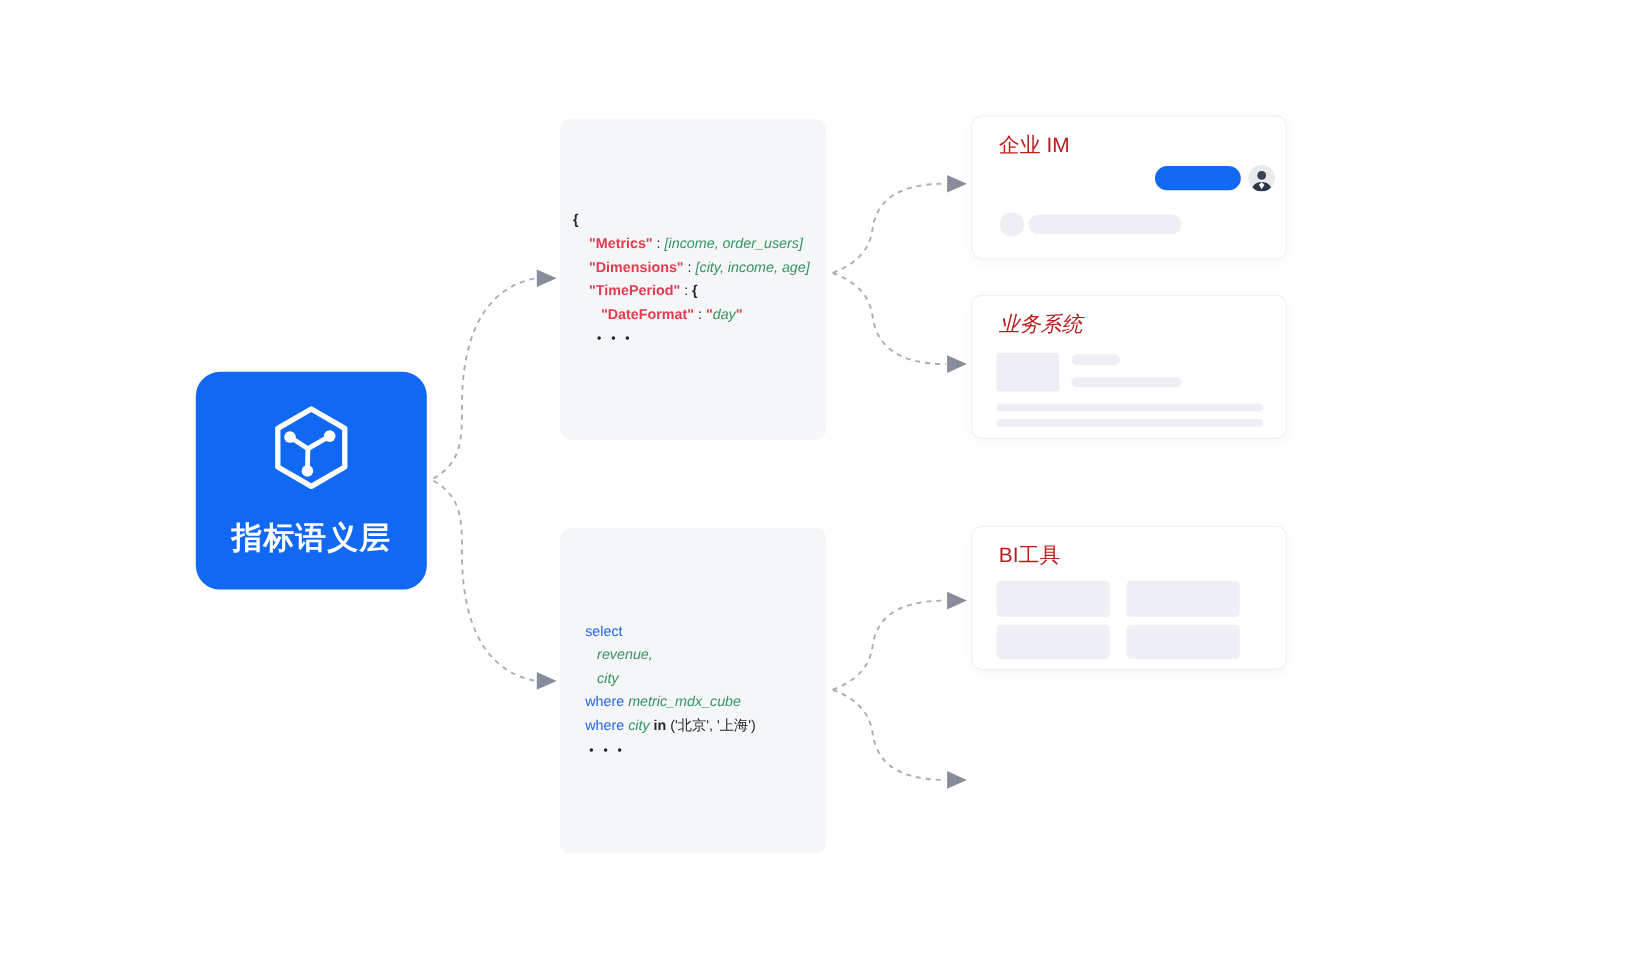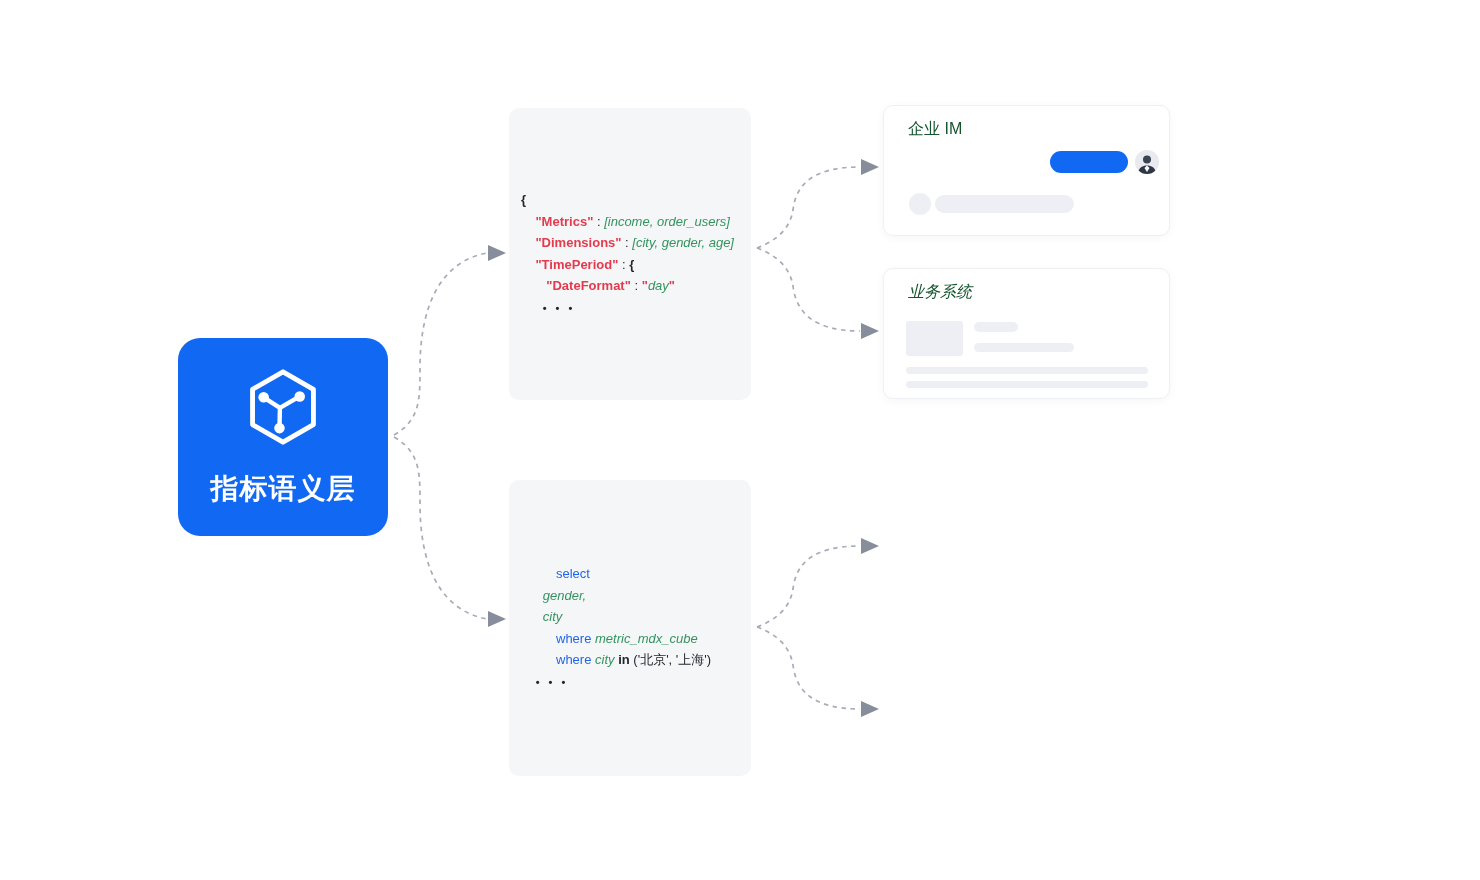--- a/index.html
+++ b/index.html
@@ -22,31 +22,31 @@
     letter-spacing:1px; white-space:nowrap; }
 
   
   .code-block { position:absolute; left:509px; width:242px; background:#f5f6f8;
     border-radius:10px; display:flex; flex-direction:column; justify-content:center; }
   #json-block { top:108px; height:292px; padding-left:12px; }
   #sql-block  { top:480px; height:296px; padding-left:23px; }
   .code-line { font-size:13px; line-height:21.5px; white-space:pre; }
   .tok-red      { color:#e23b4e; font-weight:700; }
   .tok-green    { color:#35935f;font-style:italic; }
-  .tok-blue     { color:#2364e8;margin-left:24px; }
+  .tok-blue     { color:#2364e8; }
   .tok-dark     { color:#23262e; }
   .tok-darkbold { color:#23262e; font-weight:700; }
   .tok-dots     { color:#23262e; font-weight:900; font-size:11px; letter-spacing:3px; }
 
   
   .card { position:absolute; left:883px; width:287px; height:131px; background:#ffffff;
     border:1px solid #eef0f4; border-radius:10px;
     box-shadow:0 2px 10px rgba(31,35,41,0.04); }
-  .card-title { position:absolute; left:24px; top:13px; font-size:16px; font-weight:500;
-    color:#14532d; white-space:nowrap; }
+  .card-title { position:absolute; left:24px; top:13px; font-size:19px; font-weight:500;
+    color:#b91c1c; white-space:nowrap; }
   #card-im { top:105px; } #card-biz { top:268px;font-style:italic; } #card-bi { top:478px; } #card-excel { top:643px; }
 
   .skel { position:absolute; background:#edeff5; }
 
   
   .bubble-sent { left:166px; top:45px; width:78px; height:22px; border-radius:11px;
     background:#1168f2; }
   .chat-avatar { position:absolute; left:251px; top:44px; width:24px; height:24px;
     border-radius:50%; background:#e9eaee; overflow:hidden; }
   .recv-avatar { left:25px; top:87px; width:22px; height:22px; border-radius:50%; }
@@ -111,29 +111,29 @@
         <circle cx="19" cy="-12" r="6" fill="#ffffff"></circle>
         <circle cx="-4" cy="24" r="6" fill="#ffffff"></circle>
       </svg>
     </div>
     <div class="node-label">指标语义层</div>
   </div>
 
   <div id="json-block" class="code-block">
       <div class="code-line"><span class="tok tok-darkbold">{</span></div>
       <div class="code-line"><span class="tok tok-dark">    </span><span class="tok tok-red">"Metrics"</span><span class="tok tok-dark"> : </span><span class="tok tok-green">[income, order_users]</span></div>
-      <div class="code-line"><span class="tok tok-dark">    </span><span class="tok tok-red">"Dimensions"</span><span class="tok tok-dark"> : </span><span class="tok tok-green">[city, gender, age]</span></div>
+      <div class="code-line"><span class="tok tok-dark">    </span><span class="tok tok-red">"Dimensions"</span><span class="tok tok-dark"> : </span><span class="tok tok-green">[city, income, age]</span></div>
       <div class="code-line"><span class="tok tok-dark">    </span><span class="tok tok-red">"TimePeriod"</span><span class="tok tok-dark"> : </span><span class="tok tok-darkbold">{</span></div>
       <div class="code-line"><span class="tok tok-dark">       </span><span class="tok tok-red">"DateFormat"</span><span class="tok tok-dark"> : </span><span class="tok tok-red">"</span><span class="tok tok-green">day</span><span class="tok tok-red">"</span></div>
       <div class="code-line"><span class="tok tok-dark">      </span><span class="tok tok-dots">• • •</span></div>
     </div>
 
   <div id="sql-block" class="code-block">
       <div class="code-line"><span class="tok tok-blue">select</span></div>
-      <div class="code-line"><span class="tok tok-green">   gender,</span></div>
+      <div class="code-line"><span class="tok tok-green">   revenue,</span></div>
       <div class="code-line"><span class="tok tok-green">   city</span></div>
       <div class="code-line"><span class="tok tok-blue">where</span><span class="tok tok-green"> metric_mdx_cube</span></div>
       <div class="code-line"><span class="tok tok-blue">where</span><span class="tok tok-green"> city </span><span class="tok tok-darkbold">in</span><span class="tok tok-dark"> ('北京', '上海')</span></div>
       <div class="code-line"><span class="tok tok-dark"> </span><span class="tok tok-dots">• • •</span></div>
     </div>
 
   <div id="card-im" class="card">
     <div class="card-title">企业 IM</div>
     <div class="skel bubble-sent"></div>
     <div class="chat-avatar">
@@ -150,15 +150,22 @@
 
   <div id="card-biz" class="card">
     <div class="card-title">业务系统</div>
     <div class="skel biz-square"></div>
     <div class="skel biz-bar-s"></div>
     <div class="skel biz-bar-m"></div>
     <div class="skel biz-bar-f1"></div>
     <div class="skel biz-bar-f2"></div>
   </div>
 
+  <div id="card-bi" class="card">
+    <div class="card-title">BI工具</div>
+    <div class="skel bi-b1"></div>
+    <div class="skel bi-b2"></div>
+    <div class="skel bi-b3"></div>
+    <div class="skel bi-b4"></div>
+  </div>
 
 
 </div>
 
 </body></html>

